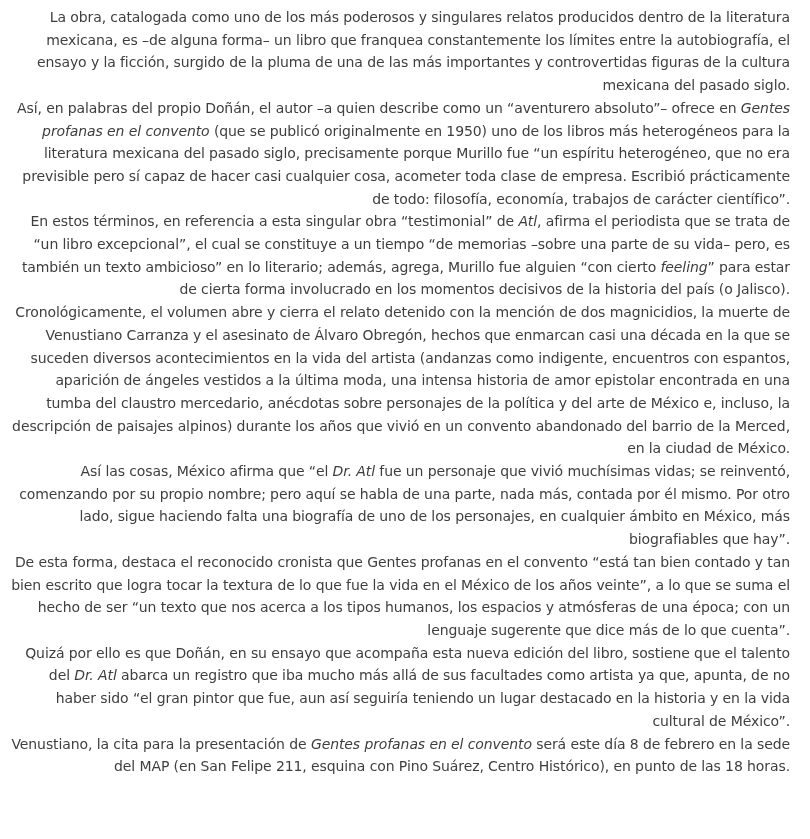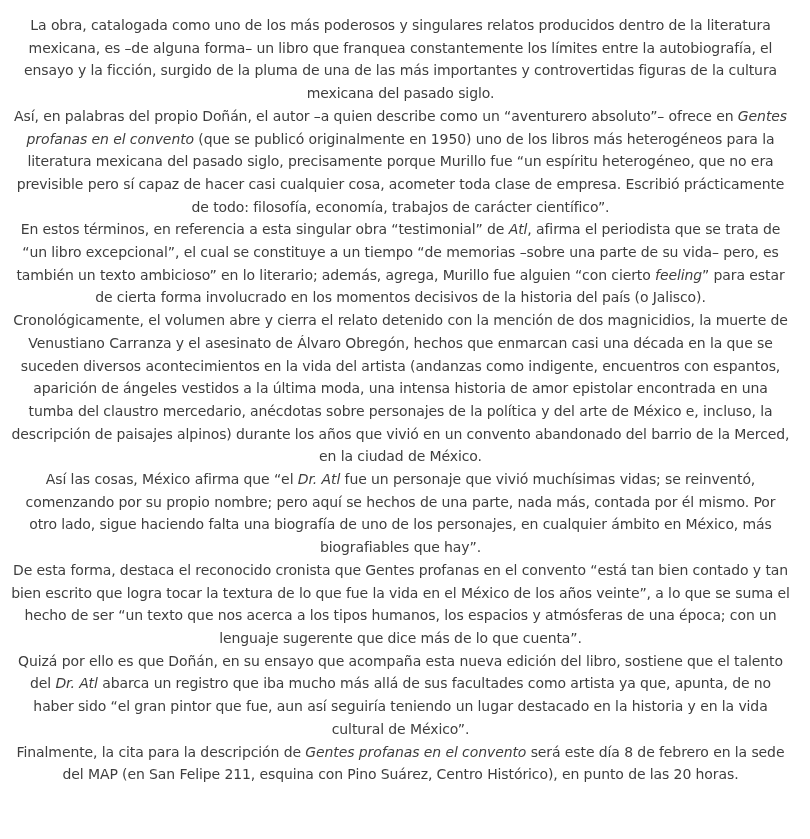--- a/index.html
+++ b/index.html
@@ -8,41 +8,41 @@
   }
   body {
     width: 810px;
     height: 839px;
     background: #ffffff;
     overflow: hidden;
   }
   .article {
     box-sizing: border-box;
     width: 810px;
-    padding: 14px 20px 0 11px;
+    padding: 6px 20px 0 11px;
     font-family: "DejaVu Sans", "Liberation Sans", sans-serif;
     font-size: 14px;
     line-height: 22.7px;
     letter-spacing: -0.1px;
     color: #3e3e3e;
-    text-align: center;
+    text-align: right;
   }
   .article p {
     margin: 0;
     padding: 0;
   }
   .article em {
     font-style: italic;
   }
 </style>
 </head>
 <body style="background: rgb(255, 255, 255);">
 
 <div class="article" style="color: rgb(62, 62, 62);">
     <p><span>La obra, catalogada como uno de los más poderosos y singulares relatos producidos dentro de la literatura mexicana, es –de alguna forma– un libro que franquea constantemente los límites entre la autobiografía, el ensayo y la ficción, surgido de la pluma de una de las más importantes y controvertidas figuras de la cultura mexicana del pasado siglo.</span></p>
     <p><span>Así, en palabras del propio Doñán, el autor –a quien describe como un “aventurero absoluto”– ofrece en </span><em>Gentes profanas en el convento</em><span> (que se publicó originalmente en 1950) uno de los libros más heterogéneos para la literatura mexicana del pasado siglo, precisamente porque Murillo fue “un espíritu heterogéneo, que no era previsible pero sí capaz de hacer casi cualquier cosa, acometer toda clase de empresa. Escribió prácticamente de todo: filosofía, economía, trabajos de carácter científico”.</span></p>
     <p><span>En estos términos, en referencia a esta singular obra “testimonial” de </span><em>Atl</em><span>, afirma el periodista que se trata de “un libro excepcional”, el cual se constituye a un tiempo “de memorias –sobre una parte de su vida– pero, es también un texto ambicioso” en lo literario; además, agrega, Murillo fue alguien “con cierto </span><em>feeling</em><span>” para estar de cierta forma involucrado en los momentos decisivos de la historia del país (o Jalisco).</span></p>
     <p><span>Cronológicamente, el volumen abre y cierra el relato detenido con la mención de dos magnicidios, la muerte de Venustiano Carranza y el asesinato de Álvaro Obregón, hechos que enmarcan casi una década en la que se suceden diversos acontecimientos en la vida del artista (andanzas como indigente, encuentros con espantos, aparición de ángeles vestidos a la última moda, una intensa historia de amor epistolar encontrada en una tumba del claustro mercedario, anécdotas sobre personajes de la política y del arte de México e, incluso, la descripción de paisajes alpinos) durante los años que vivió en un convento abandonado del barrio de la Merced, en la ciudad de México.</span></p>
-    <p><span>Así las cosas, México afirma que “el </span><em>Dr. Atl</em><span> fue un personaje que vivió muchísimas vidas; se reinventó, comenzando por su propio nombre; pero aquí se hechos de una parte, nada más, contada por él mismo. Por otro lado, sigue haciendo falta una biografía de uno de los personajes, en cualquier ámbito en México, más biografiables que hay”.</span></p>
+    <p><span>Así las cosas, México afirma que “el </span><em>Dr. Atl</em><span> fue un personaje que vivió muchísimas vidas; se reinventó, comenzando por su propio nombre; pero aquí se habla de una parte, nada más, contada por él mismo. Por otro lado, sigue haciendo falta una biografía de uno de los personajes, en cualquier ámbito en México, más biografiables que hay”.</span></p>
     <p><span>De esta forma, destaca el reconocido cronista que Gentes profanas en el convento “está tan bien contado y tan bien escrito que logra tocar la textura de lo que fue la vida en el México de los años veinte”, a lo que se suma el hecho de ser “un texto que nos acerca a los tipos humanos, los espacios y atmósferas de una época; con un lenguaje sugerente que dice más de lo que cuenta”.</span></p>
     <p><span>Quizá por ello es que Doñán, en su ensayo que acompaña esta nueva edición del libro, sostiene que el talento del </span><em>Dr. Atl</em><span> abarca un registro que iba mucho más allá de sus facultades como artista ya que, apunta, de no haber sido “el gran pintor que fue, aun así seguiría teniendo un lugar destacado en la historia y en la vida cultural de México”.</span></p>
-    <p><span>Finalmente, la cita para la descripción de </span><em>Gentes profanas en el convento</em><span> será este día 8 de febrero en la sede del MAP (en San Felipe 211, esquina con Pino Suárez, Centro Histórico), en punto de las 20 horas.</span></p>
+    <p><span>Venustiano, la cita para la presentación de </span><em>Gentes profanas en el convento</em><span> será este día 8 de febrero en la sede del MAP (en San Felipe 211, esquina con Pino Suárez, Centro Histórico), en punto de las 18 horas.</span></p>
   </div>
 
 </body></html>

